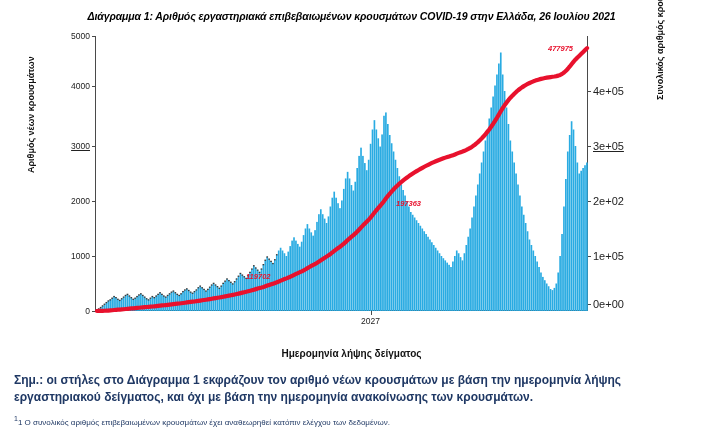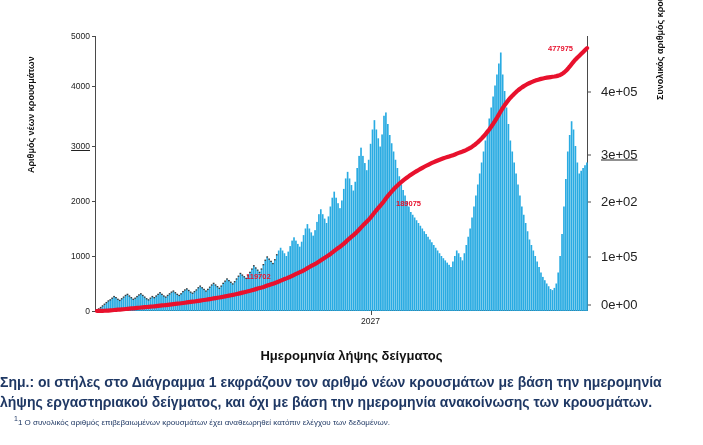--- a/index.html
+++ b/index.html
@@ -64,22 +64,22 @@
     right: -0px;
     top: 50%;
     width: 4px;
     height: 1px;
     background: #4a4a4a;
   }
   .ytick-right {
     position: absolute;
     left: 100%;
     transform: translateY(-50%);
-    padding-left: 14px;
-    font-size: 13px;
+    padding-left: 6px;
+    font-size: 11px;
     color: #222;
     white-space: nowrap;
   }
   .ytick-right::before {
     content: "";
     position: absolute;
     left: 0px;
     top: 50%;
     width: 4px;
     height: 1px;
@@ -114,44 +114,44 @@
     font-weight: bold;
     color: #111;
     white-space: nowrap;
   }
   .xlabel {
     position: absolute;
     left: 0;
     top: 348px;
     width: 703px;
     text-align: center;
-    font-size: 13px;
+    font-size: 10px;
     font-weight: bold;
     color: #111;
   }
   .xtick {
     position: absolute;
     top: 316px;
     transform: translateX(-50%);
     font-size: 8.5px;
     color: #222;
   }
   .xtick-mark {
     position: absolute;
     top: 311px;
     width: 1px;
     height: 4px;
     background: #4a4a4a;
   }
   .note {
     position: absolute;
-    left: 0;
+    left: 14px;
     top: 372px;
     width: 676px;
-    font-size: 14px;
+    font-size: 12px;
     font-weight: bold;
     color: #1f3864;
     line-height: 1.45;
   }
   .footnote {
     position: absolute;
     left: 14px;
     top: 414px;
     width: 676px;
     font-size: 8px;
@@ -160,51 +160,53 @@
   }
   .footnote sup {
     font-size: 7px;
   }
   .cum-label {
     position: absolute;
     font-size: 7.5px;
     font-weight: bold;
     color: #e8112d;
     white-space: nowrap;
+    font-style: italic;
   }
   svg.layer {
     position: absolute;
     left: 0;
     top: 0;
     overflow: visible;
   }
 </style>
 </head>
 <body>
 
 <div id="root">
 
+  <div class="chart-title">Διάγραμμα 1: Αριθμός εργαστηριακά επιβεβαιωμένων κρουσμάτων COVID-19 στην Ελλάδα, 26 Ιουλίου 2021</div>
 
   <div class="ylabel-left">Αριθμός νέων κρουσμάτων</div>
   <div class="ylabel-right">Συνολικός αριθμός κρουσμάτων</div>
 
   <div class="axis-right-line"></div>
 
   <div class="plot-frame">
     <div class="plot-area" id="plot-area">
         <div class="ytick-left" style="top: 275px;">0</div>
         <div class="ytick-left" style="top: 220px;">1000</div>
         <div class="ytick-left" style="top: 165px; text-align: right;">2000</div>
         <div class="ytick-left" style="top: 110px; text-decoration: underline;">3000</div>
         <div class="ytick-left" style="top: 50px;">4000</div>
         <div class="ytick-left" style="top: 0px;">5000</div>
         <div class="ytick-right" style="top: 268px;">0e+00</div>
         <div class="ytick-right" style="top: 220px;">1e+05</div>
         <div class="ytick-right" style="top: 165px;">2e+02</div>
-        <div class="ytick-right" style="top: 118px; text-decoration: underline;">3e+05</div>
+        <div class="ytick-right" style="top: 110px; text-decoration: underline;">3e+05</div>
         <div class="ytick-right" style="top: 55px;">4e+05</div>
         <svg class="layer" width="492" height="275">
           <rect x="0.00" y="273.90" width="1.66" height="1.10" fill="#29ABE2"></rect>
           <rect x="1.91" y="273.07" width="1.66" height="1.93" fill="#29ABE2"></rect>
           <rect x="3.83" y="271.70" width="1.66" height="3.30" fill="#29ABE2"></rect>
           <rect x="5.74" y="270.05" width="1.66" height="4.95" fill="#29ABE2"></rect>
           <rect x="7.66" y="268.40" width="1.66" height="6.60" fill="#29ABE2"></rect>
           <rect x="9.57" y="266.75" width="1.66" height="8.25" fill="#29ABE2"></rect>
           <rect x="11.49" y="265.10" width="1.66" height="9.90" fill="#29ABE2"></rect>
           <rect x="13.40" y="264.00" width="1.66" height="11.00" fill="#29ABE2"></rect>
@@ -550,21 +552,21 @@
           <rect x="172.30" y="222.50" width="1.66" height="1.3" fill="#3a3a3a"></rect>
           <rect x="174.21" y="224.70" width="1.66" height="1.3" fill="#3a3a3a"></rect>
           <rect x="176.12" y="226.90" width="1.66" height="1.3" fill="#3a3a3a"></rect>
           <rect x="178.04" y="223.05" width="1.66" height="1.3" fill="#3a3a3a"></rect>
           <rect x="179.95" y="218.10" width="1.66" height="1.3" fill="#3a3a3a"></rect>
         </svg>
         <svg class="layer" width="492" height="275">
           <polyline points="0.96,274.99 2.87,274.96 4.79,274.92 6.70,274.85 8.61,274.77 10.53,274.66 12.44,274.53 14.36,274.38 16.27,274.22 18.19,274.03 20.10,273.86 22.02,273.71 23.93,273.57 25.84,273.41 27.76,273.23 29.67,273.03 31.59,272.82 33.50,272.62 35.42,272.45 37.33,272.30 39.25,272.13 41.16,271.95 43.07,271.74 44.99,271.51 46.90,271.31 48.82,271.13 50.73,270.98 52.65,270.83 54.56,270.67 56.47,270.48 58.39,270.31 60.30,270.11 62.22,269.90 64.13,269.66 66.05,269.44 67.96,269.25 69.88,269.07 71.79,268.87 73.70,268.64 75.62,268.40 77.53,268.14 79.45,267.90 81.36,267.69 83.28,267.49 85.19,267.26 87.11,267.01 89.02,266.74 90.93,266.45 92.85,266.18 94.76,265.94 96.68,265.71 98.59,265.46 100.51,265.18 102.42,264.88 104.33,264.56 106.25,264.26 108.16,263.98 110.08,263.72 111.99,263.44 113.91,263.13 115.82,262.79 117.74,262.43 119.65,262.09 121.56,261.77 123.48,261.48 125.39,261.16 127.31,260.80 129.22,260.41 131.14,259.99 133.05,259.60 134.96,259.22 136.88,258.87 138.79,258.49 140.71,258.07 142.62,257.62 144.54,257.13 146.45,256.66 148.37,256.21 150.28,255.79 152.19,255.33 154.11,254.83 156.02,254.28 157.94,253.69 159.85,253.13 161.77,252.60 163.68,252.09 165.60,251.55 167.51,250.94 169.42,250.28 171.34,249.57 173.25,248.90 175.17,248.25 177.08,247.63 179.00,246.96 180.91,246.23 182.82,245.44 184.74,244.61 186.65,243.82 188.57,243.06 190.48,242.35 192.40,241.57 194.31,240.72 196.23,239.80 198.14,238.84 200.05,237.91 201.97,237.04 203.88,236.20 205.80,235.29 207.71,234.30 209.63,233.22 211.54,232.08 213.46,231.00 215.37,229.97 217.28,228.99 219.20,227.93 221.11,226.76 223.03,225.50 224.94,224.17 226.86,222.90 228.77,221.69 230.68,220.54 232.60,219.31 234.51,217.94 236.43,216.46 238.34,214.90 240.26,213.41 242.17,212.00 244.09,210.66 246.00,209.21 247.91,207.62 249.83,205.88 251.74,204.06 253.66,202.33 255.57,200.68 257.49,199.11 259.40,197.42 261.32,195.55 263.23,193.52 265.14,191.38 267.06,189.35 268.97,187.42 270.89,185.58 272.80,183.60 274.72,181.41 276.63,179.04 278.54,176.54 280.46,174.17 282.37,171.91 284.29,169.76 286.20,167.45 288.12,164.89 290.03,162.30 291.95,159.85 293.86,157.55 295.77,155.36 297.69,153.27 299.60,151.29 301.52,149.42 303.43,147.66 305.35,146.00 307.26,144.42 309.18,142.91 311.09,141.47 313.00,140.11 314.92,138.81 316.83,137.55 318.75,136.33 320.66,135.14 322.58,133.99 324.49,132.88 326.40,131.80 328.32,130.75 330.23,129.75 332.15,128.78 334.06,127.84 335.98,126.94 337.89,126.08 339.81,125.25 341.72,124.46 343.63,123.70 345.55,122.99 347.46,122.29 349.38,121.63 351.29,121.00 353.21,120.40 355.12,119.82 357.04,119.17 358.95,118.45 360.86,117.66 362.78,116.91 364.69,116.20 366.61,115.54 368.52,114.79 370.44,113.92 372.35,112.95 374.26,111.87 376.18,110.65 378.09,109.28 380.01,107.77 381.92,106.12 383.84,104.32 385.75,102.38 387.67,100.29 389.58,98.06 391.49,95.69 393.41,93.17 395.32,90.51 397.24,87.70 399.15,84.75 401.07,81.66 402.98,78.42 404.89,75.04 406.81,71.95 408.72,69.07 410.64,66.41 412.55,63.96 414.47,61.73 416.38,59.65 418.30,57.71 420.21,55.91 422.12,54.25 424.04,52.74 425.95,51.38 427.87,50.12 429.78,48.97 431.70,47.92 433.61,46.99 435.53,46.12 437.44,45.33 439.35,44.61 441.27,43.97 443.18,43.39 445.10,42.89 447.01,42.44 448.93,42.04 450.84,41.68 452.75,41.35 454.67,41.07 456.58,40.79 458.50,40.49 460.41,40.13 462.33,39.63 464.24,38.91 466.16,37.90 468.07,36.54 469.98,34.81 471.90,32.72 473.81,30.42 475.73,27.94 477.64,25.57 479.56,23.41 481.47,21.47 483.39,19.67 485.30,17.83 487.21,15.96 489.13,14.06 491.04,12.11" fill="none" stroke="#E8112D" stroke-width="4.2" stroke-linejoin="round" stroke-linecap="round"></polyline>
         </svg>
         <div class="cum-label" style="left: 150px; top: 236px; text-align: center;">119702</div>
-        <div class="cum-label" style="left: 300px; top: 163px;">189075</div>
+        <div class="cum-label" style="left: 300px; top: 163px;">197363</div>
         <div class="cum-label" style="left: 452px; top: 8px;">477975</div>
       </div>
   </div>
 
   <div class="xlabel">Ημερομηνία λήψης δείγματος</div>
 
   <div id="xticks-host">
       <div class="xtick" style="left: 370.52px;">2027</div>
       <div class="xtick-mark" style="left: 370.52px;"></div>
     </div>

